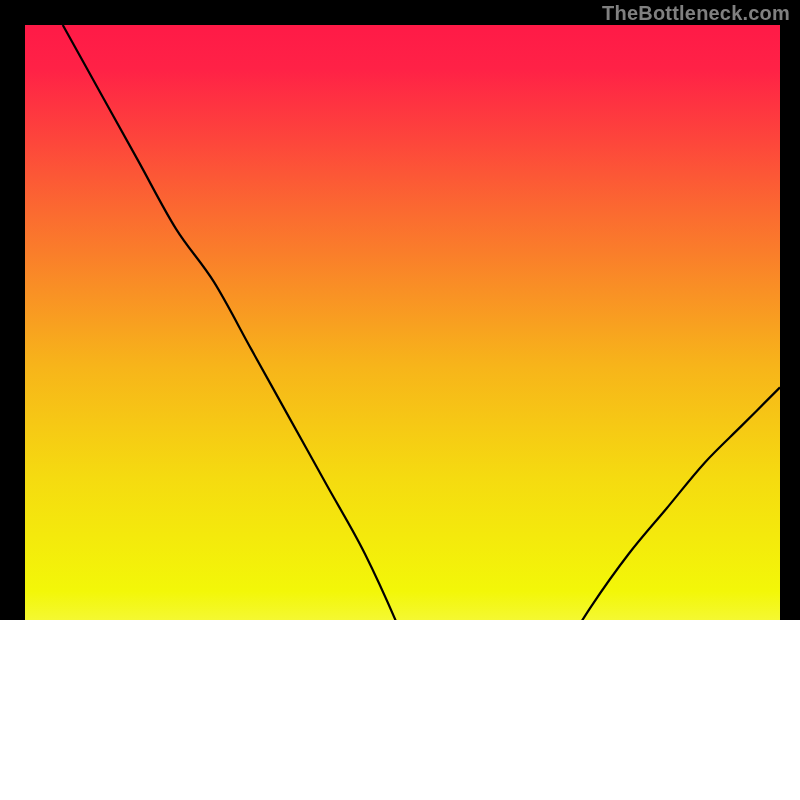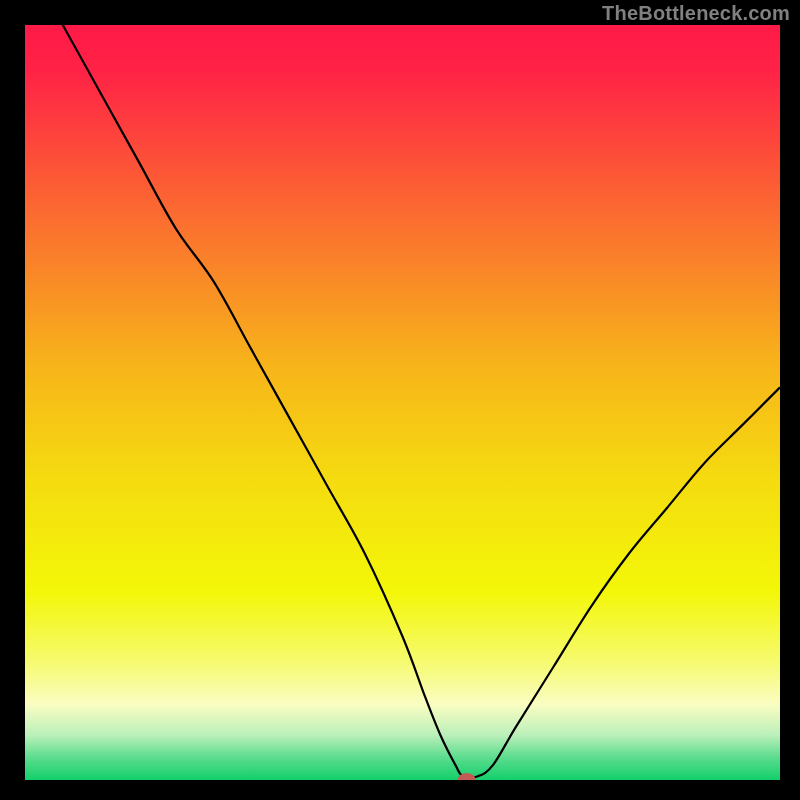--- a/index.html
+++ b/index.html
@@ -3,21 +3,21 @@
 <meta charset="utf-8">
 <style>
   body {
     margin: 0;
     padding: 0;
     background: #fff;
     font-family: Arial, Helvetica, sans-serif;
   }
   .wrap {
     width: 800px;
-    height: 800px;
+    height: 620px;
     position: relative;
     text-decoration: underline;
   }
   .watermark {
     position: absolute;
     top: 2px;
     right: 10px;
     font-size: 20px;
     font-weight: bold;
     color: #808080;

